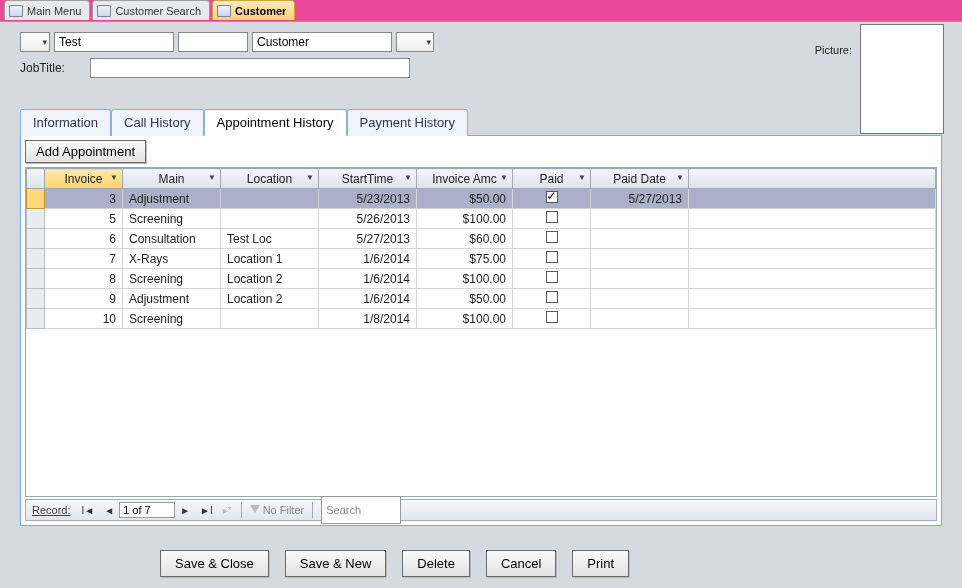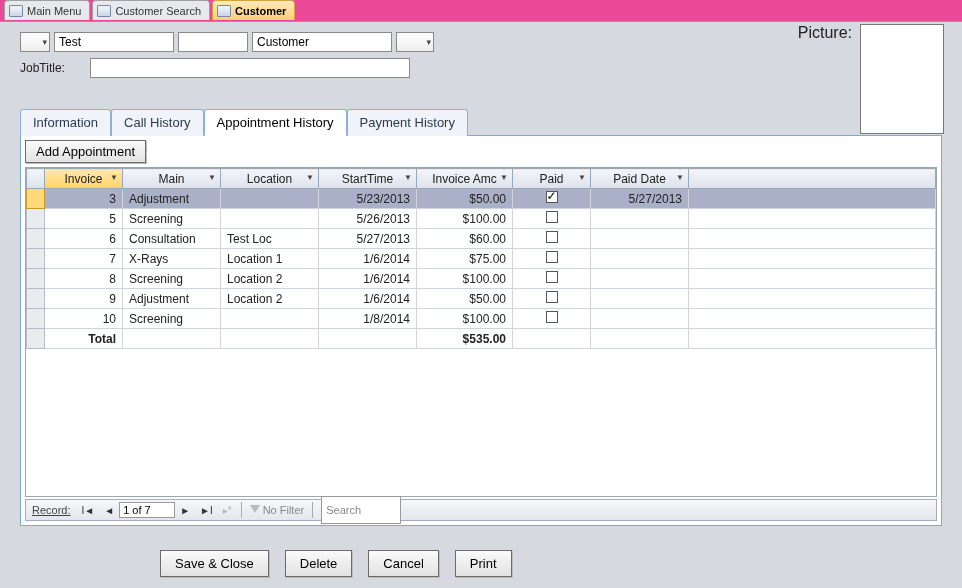--- a/index.html
+++ b/index.html
@@ -65,21 +65,21 @@
     padding-right:2px;
   }
   .combo-small::after{
     content:"▾"; font-size:9px; color:#444;
   }
   .text-input {
     height: 20px; background: #fff; border:1px solid #888;
     padding: 2px 4px; font-size:12px;
   }
   .picture-area { position:absolute; right:18px; top:2px; display:flex; gap:8px; align-items:flex-start;}
-  .picture-label { font-size:16px; }
+  .picture-label { font-size:11px;margin-top:20px; }
   .picture-box { width:84px; height:110px; background:#fff; border:1px solid #777; }
   .jobtitle-row { margin-top:6px; display:flex; align-items:center; gap:25px;}
   
   .tabstrip {
     margin-top: 30px;
     display:flex; gap:0;
     border-bottom: 1px solid #7fa8d6;
   }
   .tab {
     padding:5px 12px;
@@ -328,31 +328,20 @@
               <td class="rowsel"></td>
               <td class="num">10</td>
               <td>Screening</td>
               <td></td>
               <td class="num">1/8/2014</td>
               <td class="num">$100.00</td>
               <td class="chk"><span class="chkbox"></span></td>
               <td class="num"></td>
               <td></td>
             </tr>
-            <tr class="total">
-              <td class="rowsel"></td>
-              <td class="num">Total</td>
-              <td></td>
-              <td></td>
-              <td></td>
-              <td class="num">$535.00</td>
-              <td></td>
-              <td></td>
-              <td></td>
-            </tr>
           </tbody>
       </table>
     </div>
 
     
     <div class="recnav">
       <span class="lbl">Record:</span>
       <span class="navbtn">I◄</span>
       <span class="navbtn">◄</span>
       <input class="recbox" value="1 of 7" style="">
@@ -364,18 +353,19 @@
         <span class="funnel"></span>
         <span>No Filter</span>
       </span>
       <span class="sep"></span>
       <div class="search-box">Search</div>
     </div>
   </div>
 
   <div class="bottom-buttons">
     <button class="btn">Save &amp; Close</button>
+    <button class="btn">Save &amp; New</button>
     <button class="btn">Delete</button>
     <button class="btn">Cancel</button>
     <button class="btn">Print</button>
   </div>
 
 </div>
 
 </body></html>

